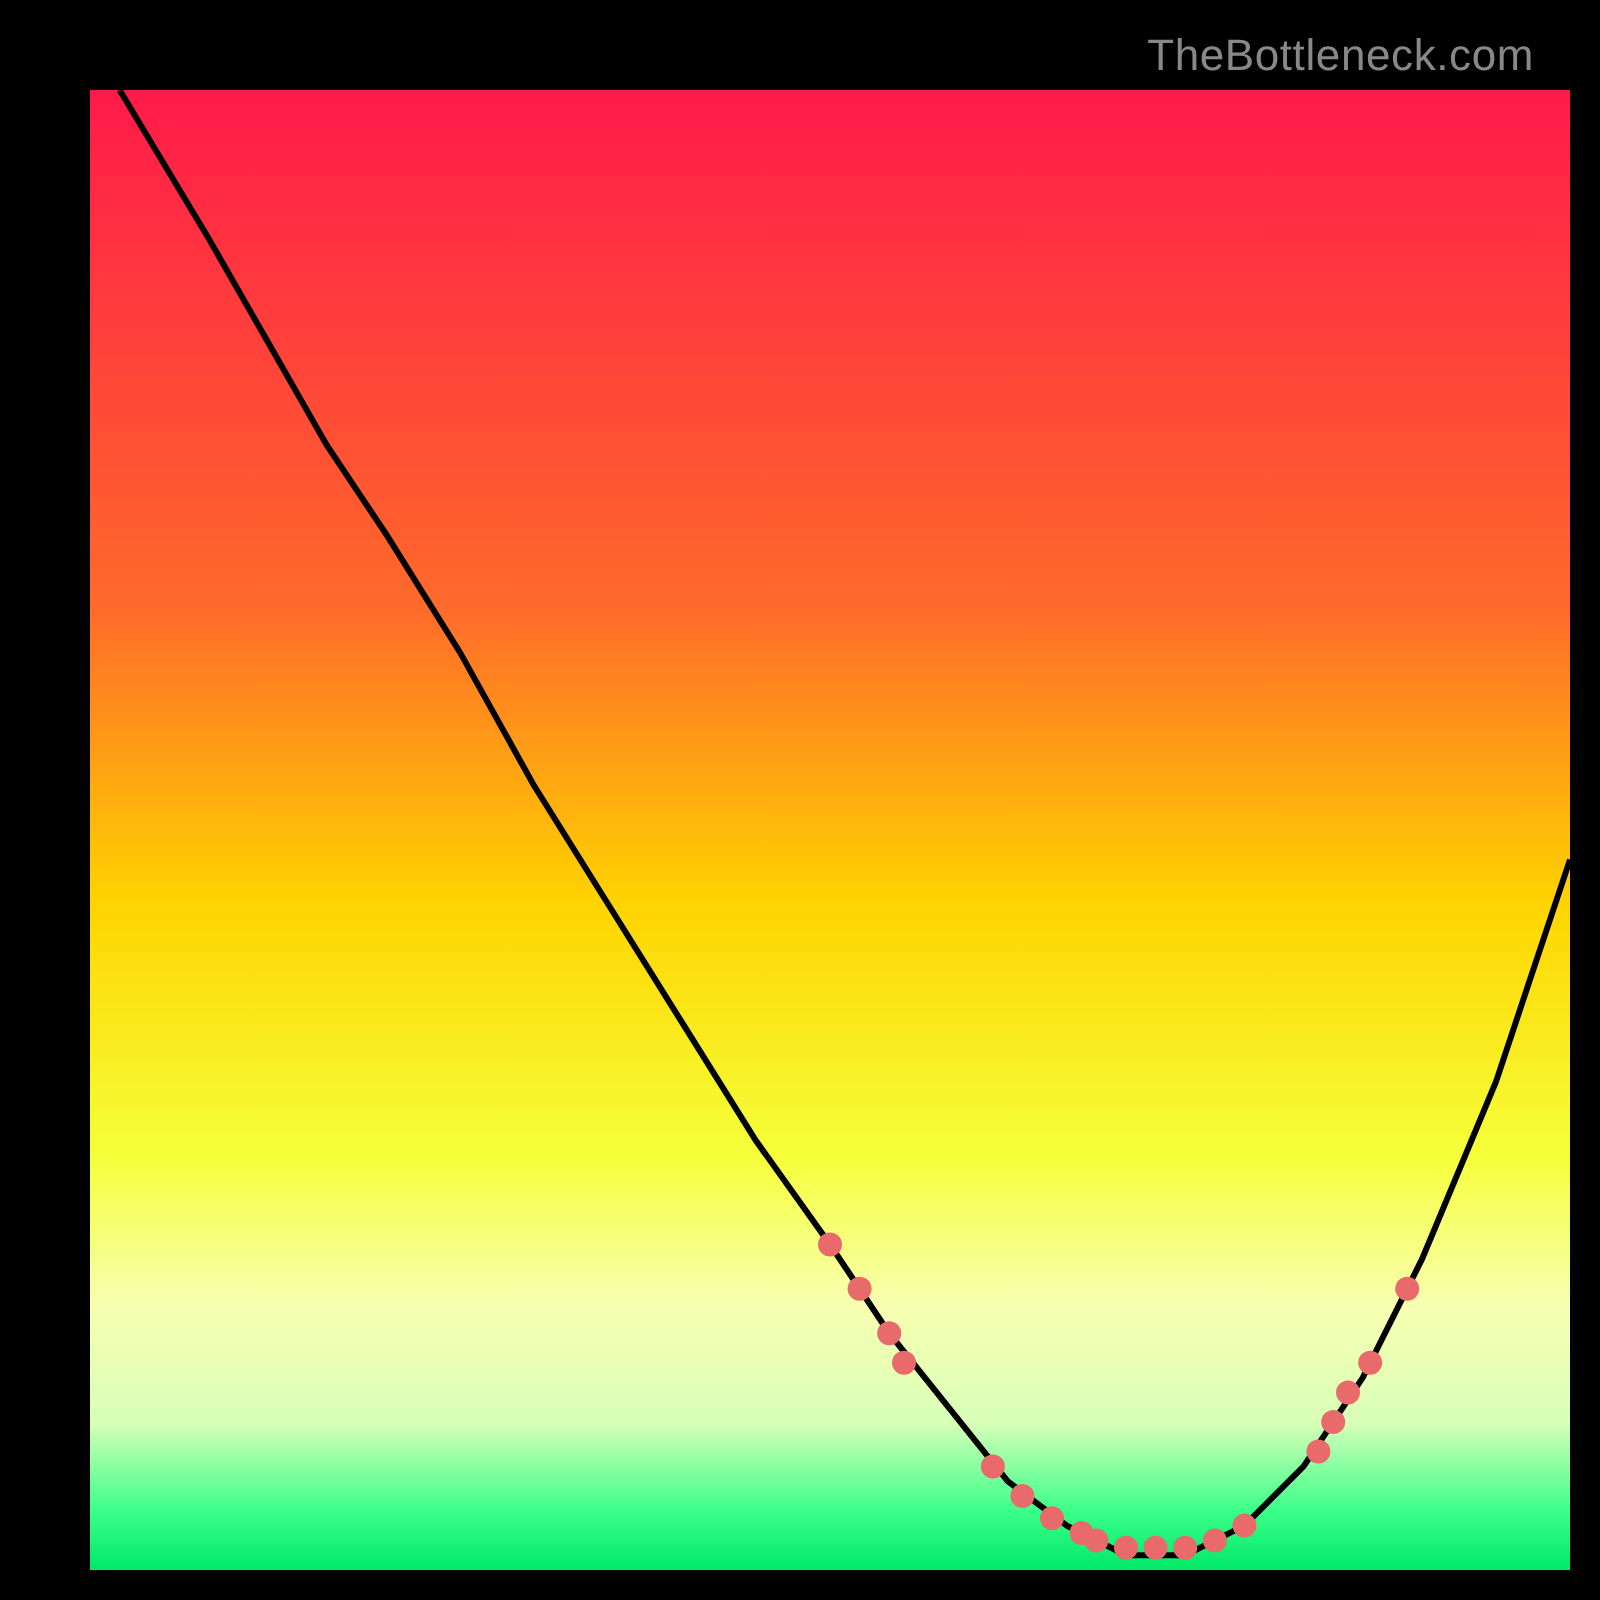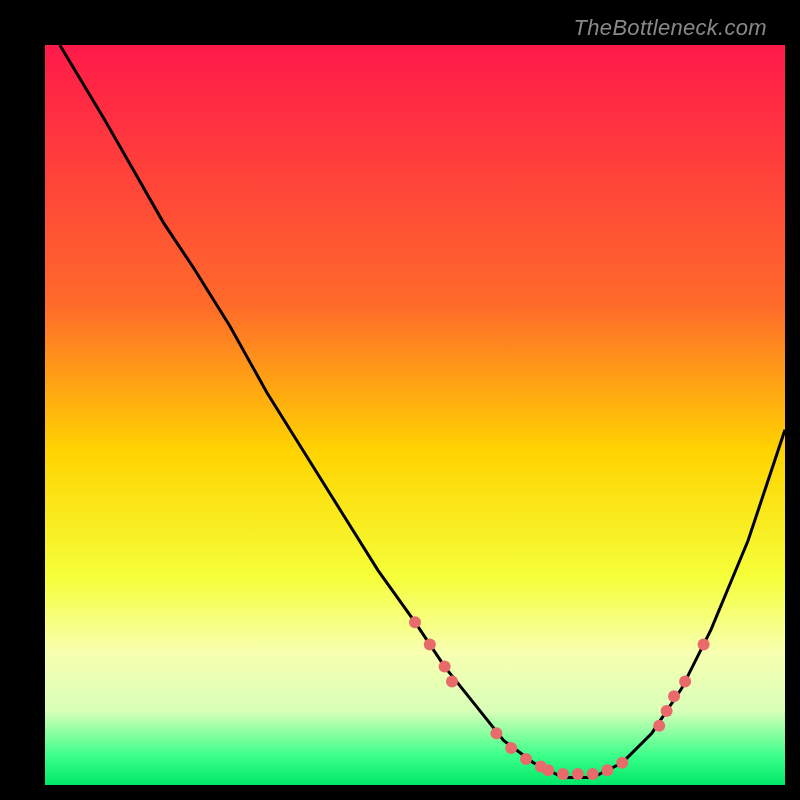--- a/index.html
+++ b/index.html
@@ -4,21 +4,20 @@
 <style>
   * { margin: 0; padding: 0; box-sizing: border-box; }
   html, body { width: 800px; height: 800px; overflow: hidden; background: #000; font-family: Arial, sans-serif; }
   .frame {
     position: absolute;
     left: 15px;
     top: 15px;
     width: 770px;
     height: 770px;
     background: #000;
-    font-style: italic;
   }
   .plot-area {
     position: absolute;
     left: 30px;
     top: 30px;
     width: 740px;
     height: 740px;
     overflow: visible;
   }
   .attribution {

